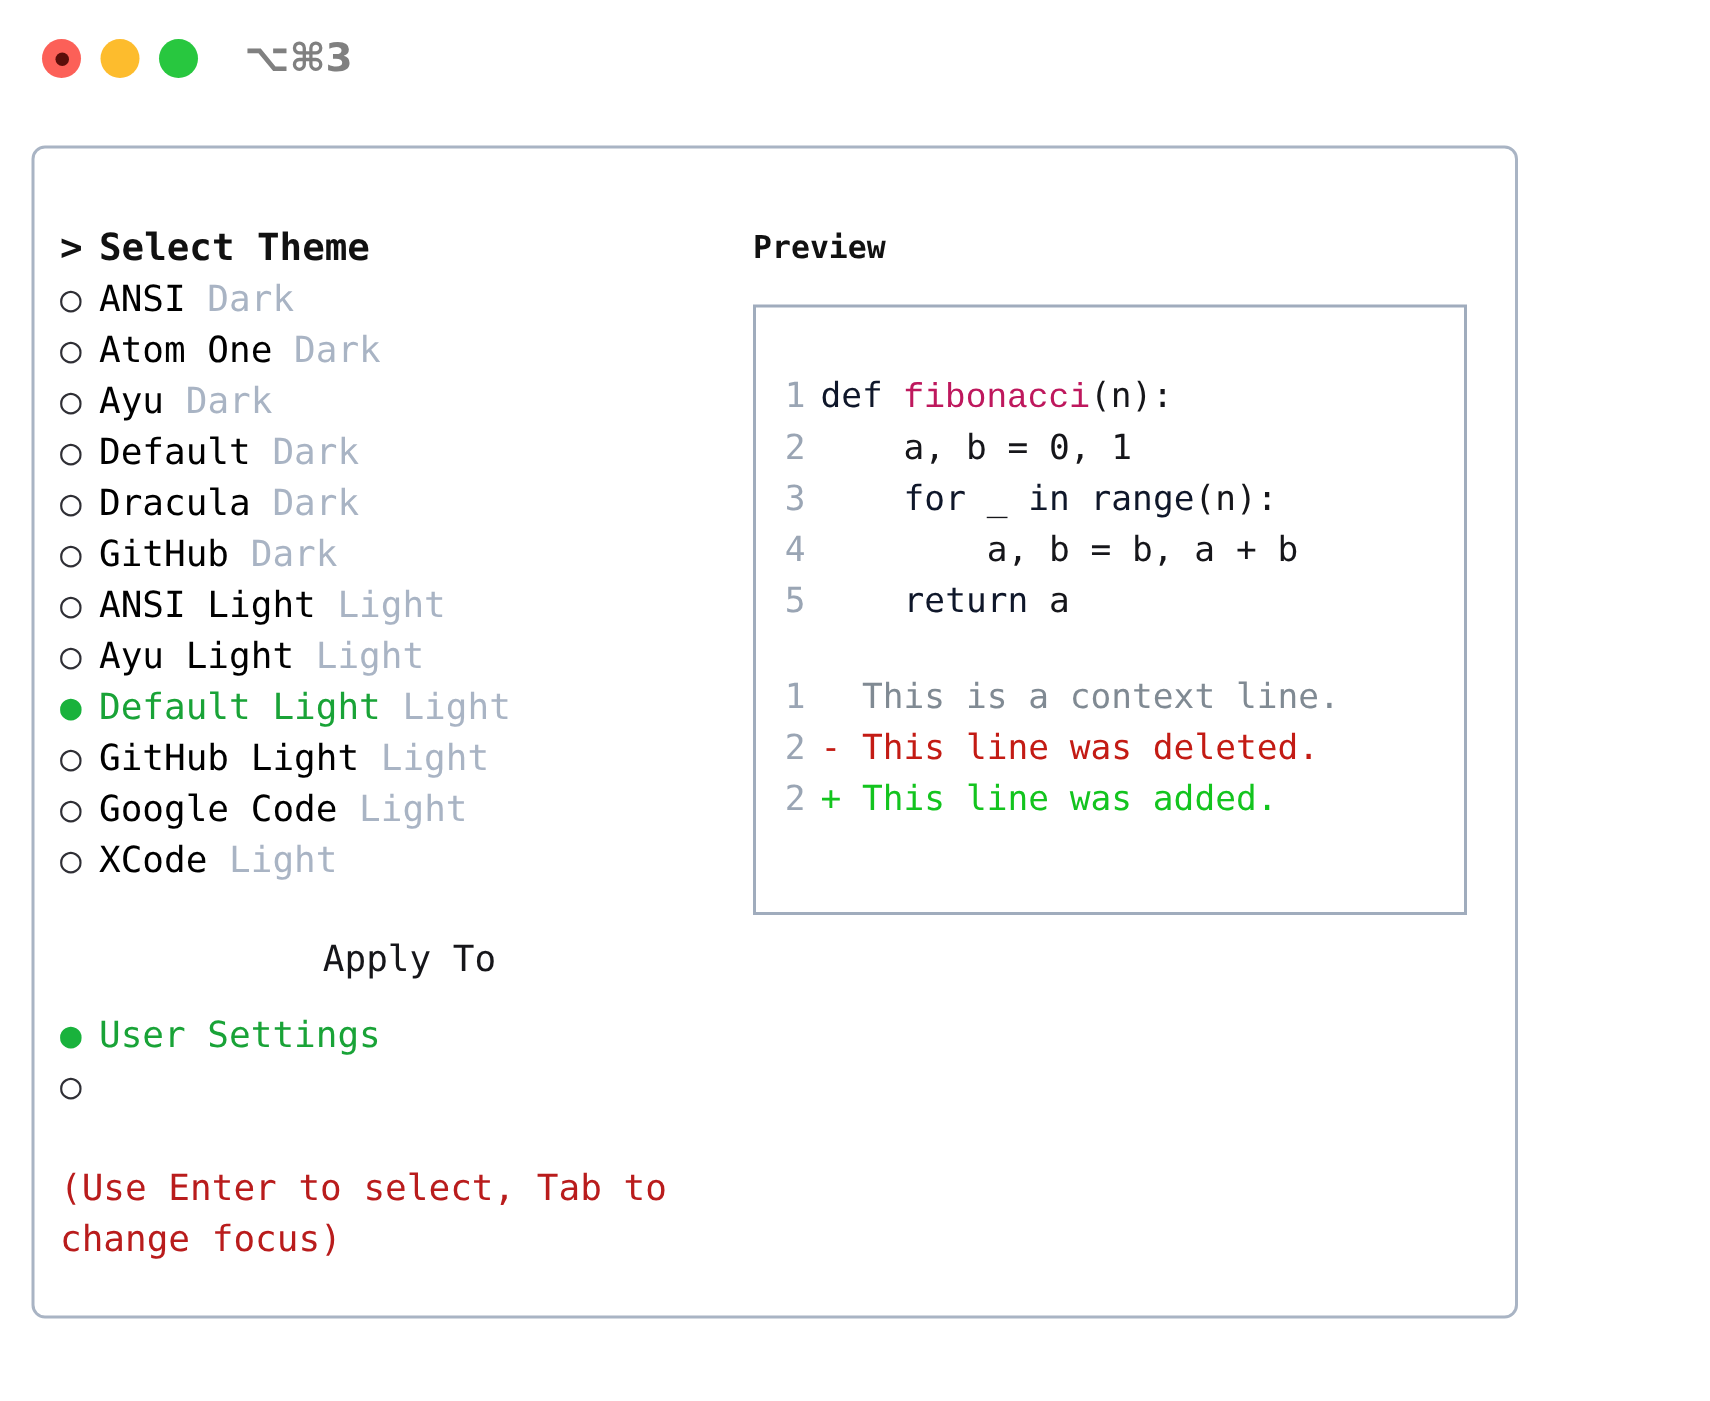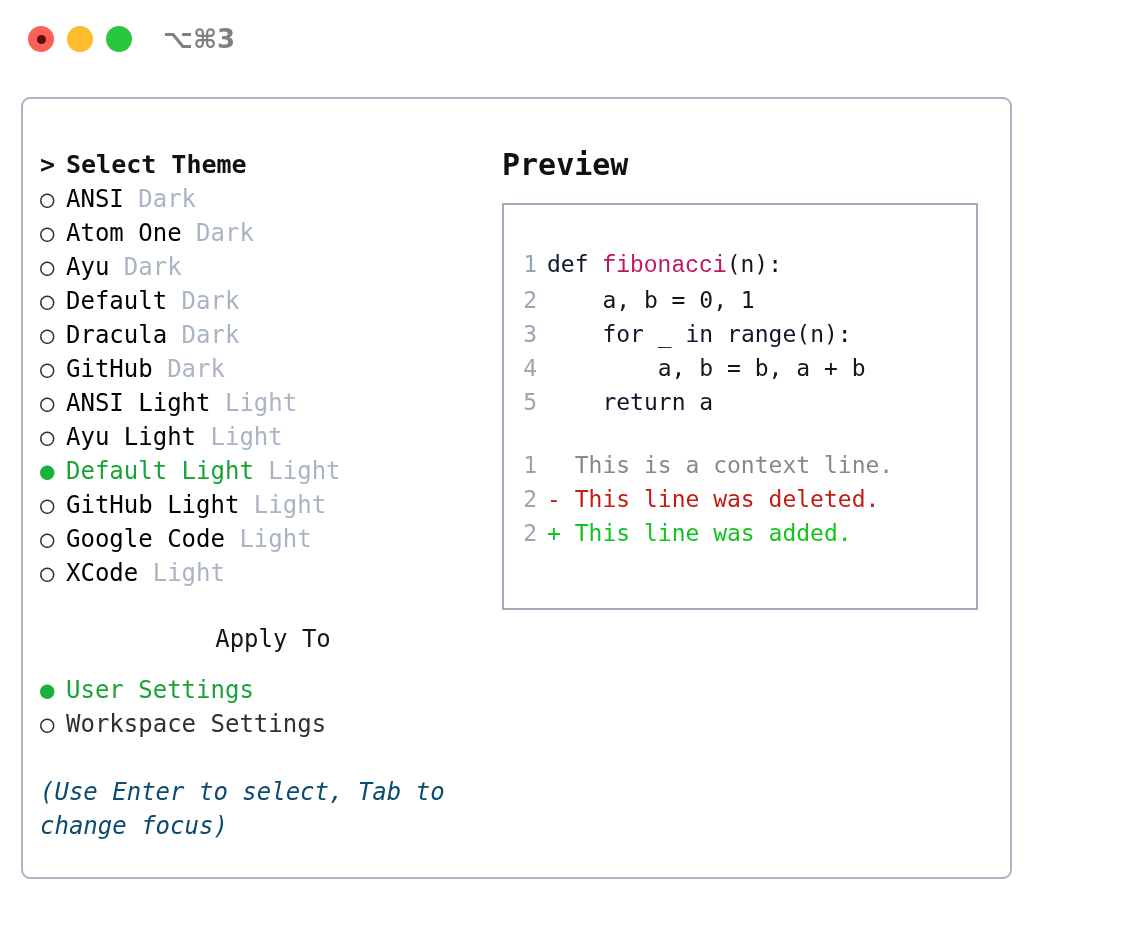--- a/index.html
+++ b/index.html
@@ -132,35 +132,34 @@
     color: #2f2f35;
   }
   .apply-row.selected .marker { color: #19b23c; }
   .apply-row.selected .apply-label { color: #19a337; margin-top: 17px; }
   .apply-label { color: #2f2f35; }
 
   .hint {
     margin-top: 34px;
     font-size: 24px;
     line-height: 34px;
-    color: #0c4a6e;
+    color: #b91c1c;
     width: 410px;
     white-space: pre-wrap;
-    font-style: italic;
   }
 
   
   .right-pane {
     position: absolute;
     left: 479px;
     top: 49px;
     width: 490px;
   }
   .preview-title {
-    font-size: 30px;
+    font-size: 21px;
     line-height: 34px;
     font-weight: 700;
     color: #111111;
     white-space: pre;
   }
   .preview-box {
     margin-top: 21px;
     width: 476px;
     height: 407px;
     border: 2px solid #a0acbd;
@@ -236,21 +235,21 @@
         <div class="theme-row selected"><span class="marker">●</span><span class="theme-name">Default Light</span><span class="theme-badge"> Light</span></div>
         <div class="theme-row"><span class="marker">○</span><span class="theme-name">GitHub Light</span><span class="theme-badge"> Light</span></div>
         <div class="theme-row"><span class="marker">○</span><span class="theme-name">Google Code</span><span class="theme-badge"> Light</span></div>
         <div class="theme-row"><span class="marker">○</span><span class="theme-name">XCode</span><span class="theme-badge"> Light</span></div>
       </div>
 
     <div class="apply-block">
       <div class="apply-title">Apply To</div>
       <div id="apply-list">
           <div class="apply-row selected"><span class="marker">●</span><span class="apply-label">User Settings</span></div>
-          <div class="apply-row"><span class="marker">○</span><span class="apply-label">Workspace Settings</span></div>
+          <div class="apply-row"><span class="marker">○</span></div>
         </div>
     </div>
 
     <div class="hint">(Use Enter to select, Tab to change focus)</div>
   </div>
 
   <div class="right-pane">
     <div class="preview-title">Preview</div>
 
     <div class="preview-box">

